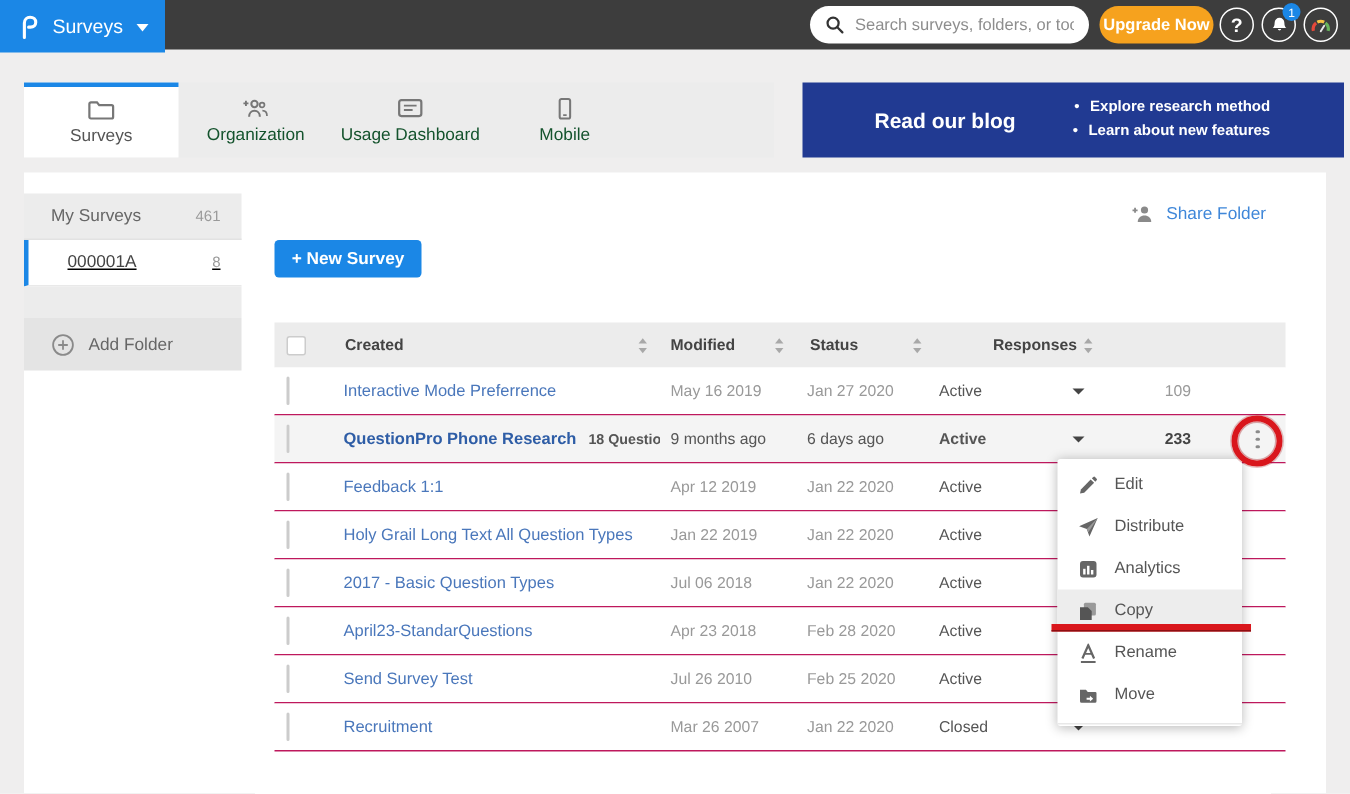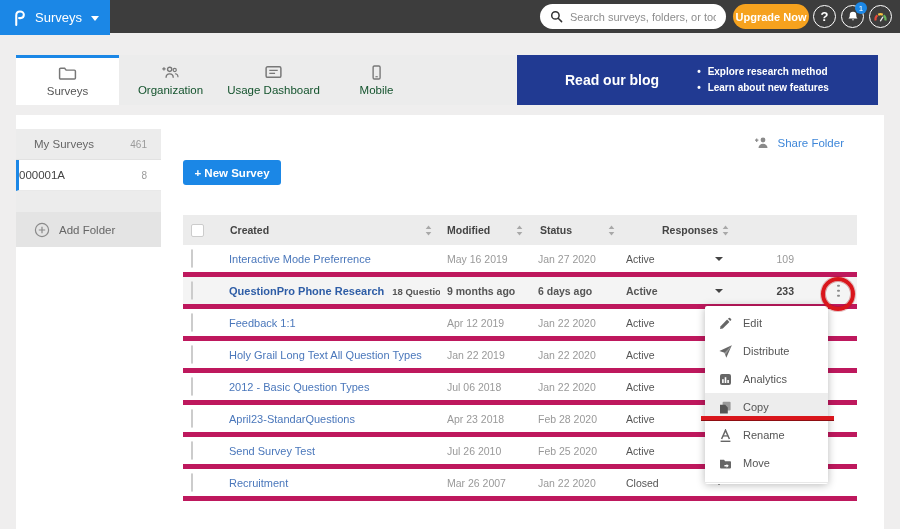--- a/index.html
+++ b/index.html
@@ -30,38 +30,38 @@
   .bell-badge{position:absolute;top:-4px;right:-4px;width:12px;height:12px;border-radius:50%;
               background:#1b87e6;color:#fff;font-size:8px;display:flex;align-items:center;justify-content:center;}
 
   
   .tab-strip{position:absolute;left:16px;top:55px;width:500px;height:50px;background:#ececec;
              display:flex;z-index:2;}
   .tab{width:103px;height:50px;display:flex;flex-direction:column;align-items:center;justify-content:center;
        gap:4px;cursor:pointer;color:#14532d;}
   .tab .tab-label{font-size:11.5px;}
   .tab.active{background:#fff;border-top:3px solid #1b87e6;color:#555;}
-  .blog-banner{position:absolute;left:517px;top:55px;width:361px;height:50px;background:#213a92;
-               display:flex;align-items:center;cursor:pointer;z-index:2;}
+  .blog-banner{position:absolute;left:535px;top:55px;width:361px;height:50px;background:#213a92;
+               display:flex;align-items:center;cursor:pointer;z-index:2;text-align:right;}
   .banner-title{color:#fff;font-size:14px;font-weight:700;margin-left:48px;white-space:nowrap;}
   .banner-list{list-style:none;margin-left:38px;}
   .banner-list li{color:#fff;font-size:10px;font-weight:700;line-height:16px;white-space:nowrap;}
   .banner-list li::before{content:"•";margin-right:7px;}
 
   
   .content{position:absolute;left:16px;top:115px;width:868px;height:414px;background:#fff;z-index:1;}
 
   
   .side-item{position:absolute;left:0;width:145px;display:flex;align-items:center;
              padding:0 14px 0 18px;cursor:pointer;gap:36px;}
   .side-label{font-size:11.5px;color:#666;flex:1;}
   .side-count{font-size:10px;color:#9a9a9a;}
   .side-mysurveys{top:14px;height:31px;background:#ececec;border-bottom:1px solid #e2e2e2;}
   .side-folder{top:45px;height:31px;background:#fff;border-left:3px solid #1b87e6;
-               border-bottom:1px solid #e9e9e9;padding-left:0;}
+               border-bottom:1px solid #e9e9e9;padding-left:26px;text-decoration:underline;}
   .side-folder .side-label{color:#444;}
   .side-spacer{position:absolute;left:0;top:76px;width:145px;height:21px;background:#ececec;}
   .side-addfolder{top:97px;height:35px;background:#e4e4e4;gap:9px;}
   .side-addfolder .side-label{flex:none;}
 
   
   .share-folder{position:absolute;top:21px;right:40px;display:flex;align-items:center;gap:8px;
                 cursor:pointer;}
   .share-folder .share-label{font-size:11.5px;color:#3f87d9;}
   .new-survey-btn{position:absolute;left:167px;top:45px;width:98px;height:25px;background:#1b87e6;
@@ -73,30 +73,30 @@
   .t-row{display:grid;grid-template-columns:40px 217px 91px 86px 116px 77px 47px;align-items:center;}
   .t-head{height:30px;background:#ececec;}
   .t-head .h-cell{display:flex;align-items:center;font-size:10.5px;font-weight:700;color:#444;}
   .h-name,.h-created,.h-modified,.h-status{padding-left:7px;}
   .h-name{padding-left:6px;}
   .h-status{padding-left:9px;}
   .h-cell .sort-icon{margin-left:auto;margin-right:8px;}
   .h-status .sort-icon{margin-right:2px;}
   .h-resp{justify-content:flex-end;padding-right:4px;}
   .h-resp .sort-icon{margin-left:4px;margin-right:0;}
-  .row{height:32px;border-bottom:5px solid #be185d;position:relative;background:#fff;}
+  .row{height:32px;border-bottom:1px solid #be185d;position:relative;background:#fff;}
   .row.highlight{background:#f4f4f4;}
   .checkbox{width:13px;height:13px;border:1px solid #ccc;border-radius:2px;background:#fff;
             margin-left:8px;cursor:pointer;}
   .cell-name{display:flex;align-items:baseline;gap:8px;padding-left:6px;overflow:hidden;}
   .s-name{font-size:11px;color:#4a77bb;cursor:pointer;white-space:nowrap;}
   .row.highlight .s-name{font-weight:700;color:#2e5da6;}
   .q-badge{font-size:9.5px;font-weight:700;color:#555;white-space:nowrap;}
   .cell-date{font-size:10.5px;color:#999;padding-left:7px;}
-  .row.highlight .cell-date{font-weight:700;color:#555;}
+  .row.highlight .cell-date{font-weight:400;color:#555;}
   .cell-status{display:flex;align-items:center;padding-left:9px;gap:40px;}
   .status-label{font-size:10.5px;color:#555;}
   .row.highlight .status-label{font-weight:700;}
   .status-arrow{margin-left:auto;margin-right:10px;width:0;height:0;cursor:pointer;
                 border-left:4px solid transparent;border-right:4px solid transparent;
                 border-top:4.5px solid #444;}
   .cell-resp{font-size:10.5px;color:#999;text-align:right;padding-right:16px;}
   .row.highlight .cell-resp{font-weight:700;color:#444;}
   .cell-dots{position:relative;height:100%;}
   .dots{position:absolute;left:25px;top:50%;transform:translateY(-50%);display:flex;flex-direction:column;
@@ -350,21 +350,21 @@
       <div class="cell-resp"></div>
       <div class="cell-dots">
         
       </div>
     </div>
           <div class="t-row row">
       <div>
         <span class="checkbox"></span>
       </div>
       <div class="cell-name">
-        <span class="s-name">2012 - Basic Question Types</span>
+        <span class="s-name">2017 - Basic Question Types</span>
 
       </div>
       <div class="cell-date">Jul 06 2018</div>
       <div class="cell-date">Jan 22 2020</div>
       <div class="cell-status">
         <span class="status-label">Active</span>
         <span class="status-arrow"></span>
       </div>
       <div class="cell-resp"></div>
       <div class="cell-dots">

